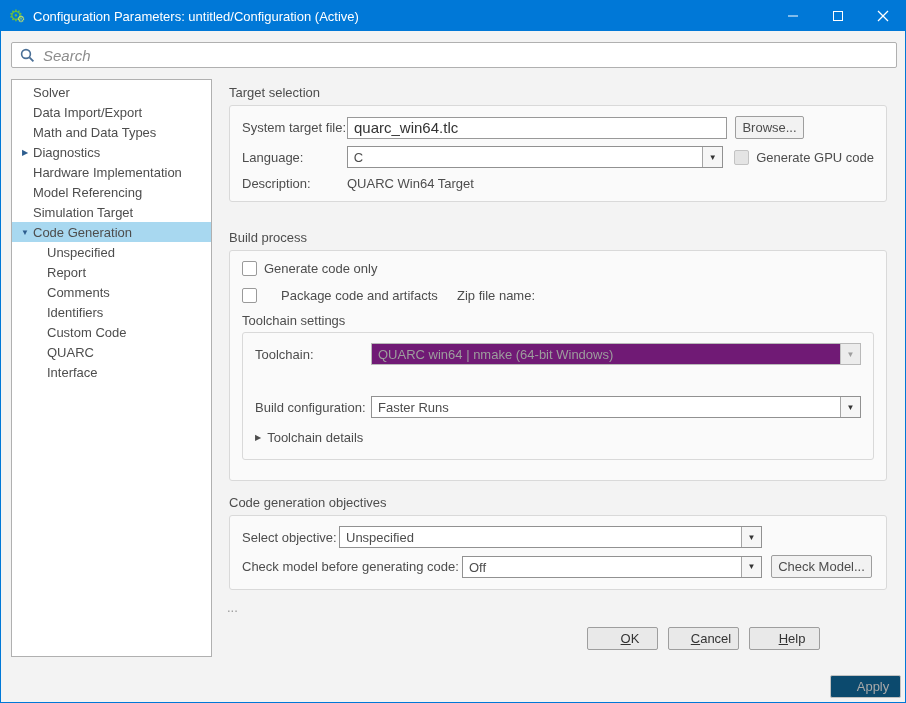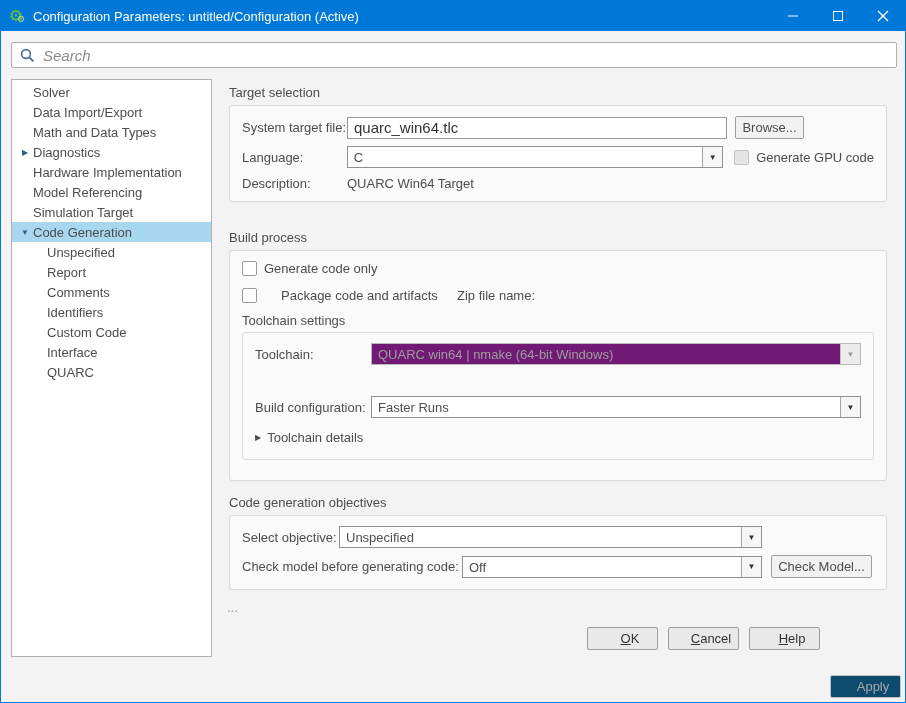--- a/index.html
+++ b/index.html
@@ -178,24 +178,24 @@
     <div class="tree-item child">
         <span>Comments</span>
       </div>
     <div class="tree-item child">
         <span>Identifiers</span>
       </div>
     <div class="tree-item child">
         <span>Custom Code</span>
       </div>
     <div class="tree-item child">
+        <span>QUARC</span>
+      </div>
+    <div class="tree-item child">
         <span>Interface</span>
-      </div>
-    <div class="tree-item child">
-        <span>QUARC</span>
       </div>
   </div>
 
   <div class="main">
 
     <div class="section-title">Target selection</div>
     <div class="groupbox" style="height:97px;">
       <div class="row" style="margin-bottom:7px;">
         <span class="lbl" style="width:105px;">System target file:</span>
         <input class="textfield" style="width: 380px;" value="quarc_win64.tlc">

